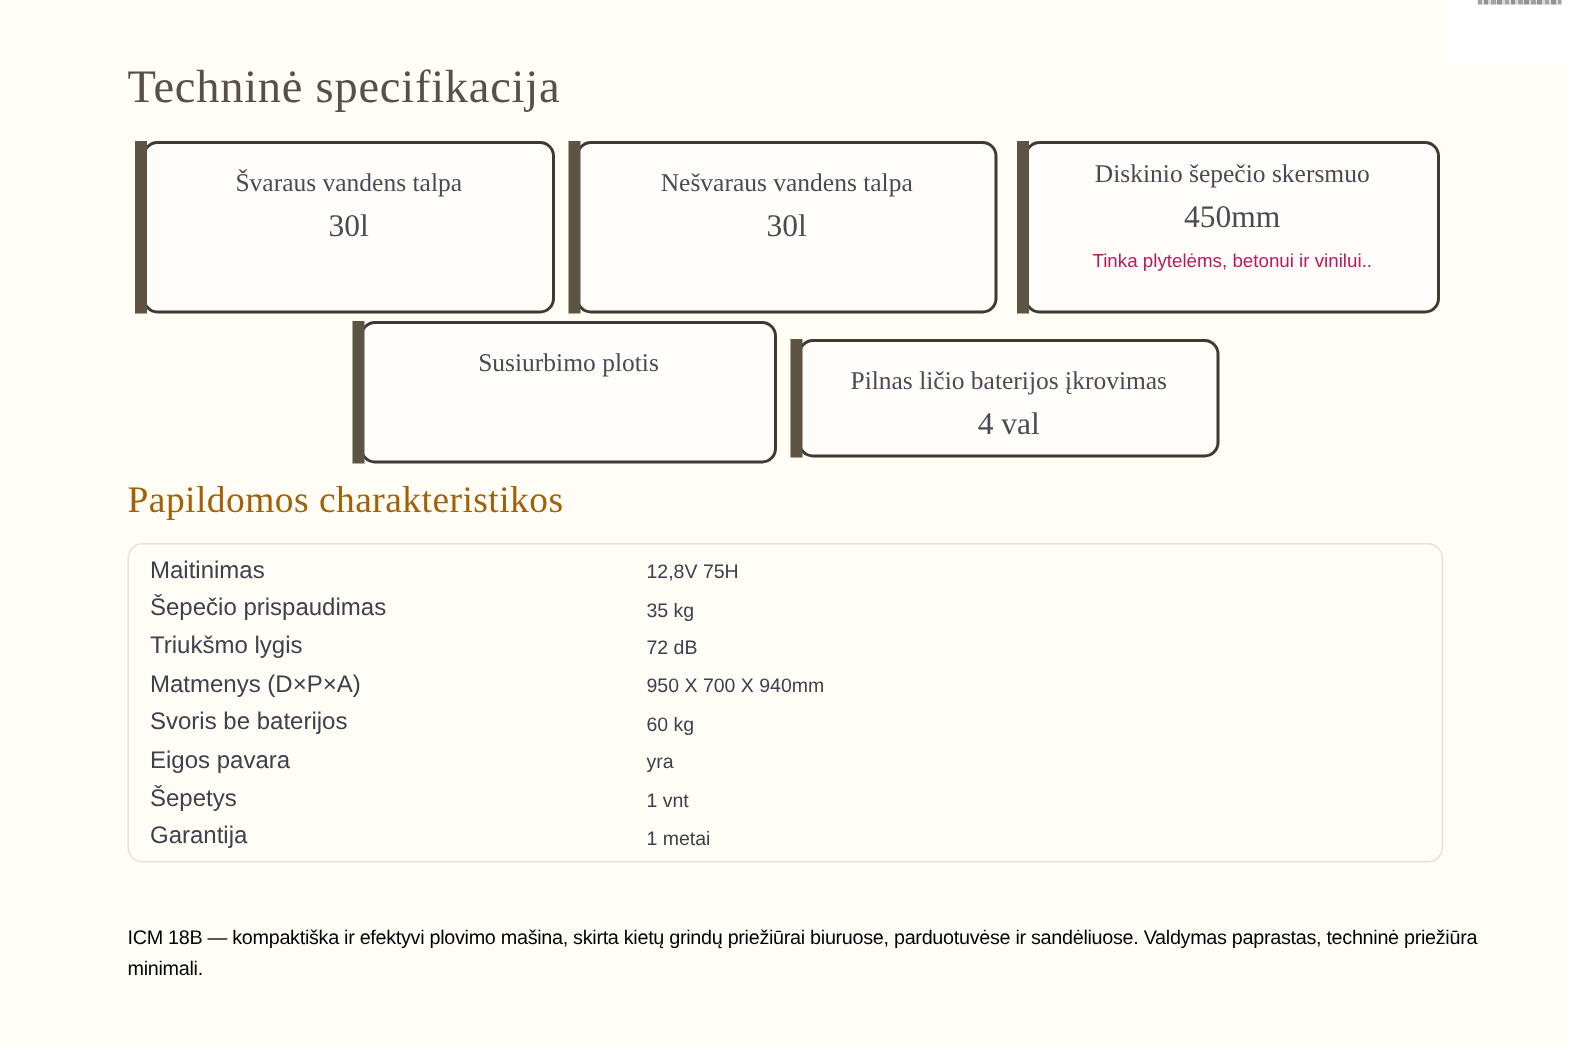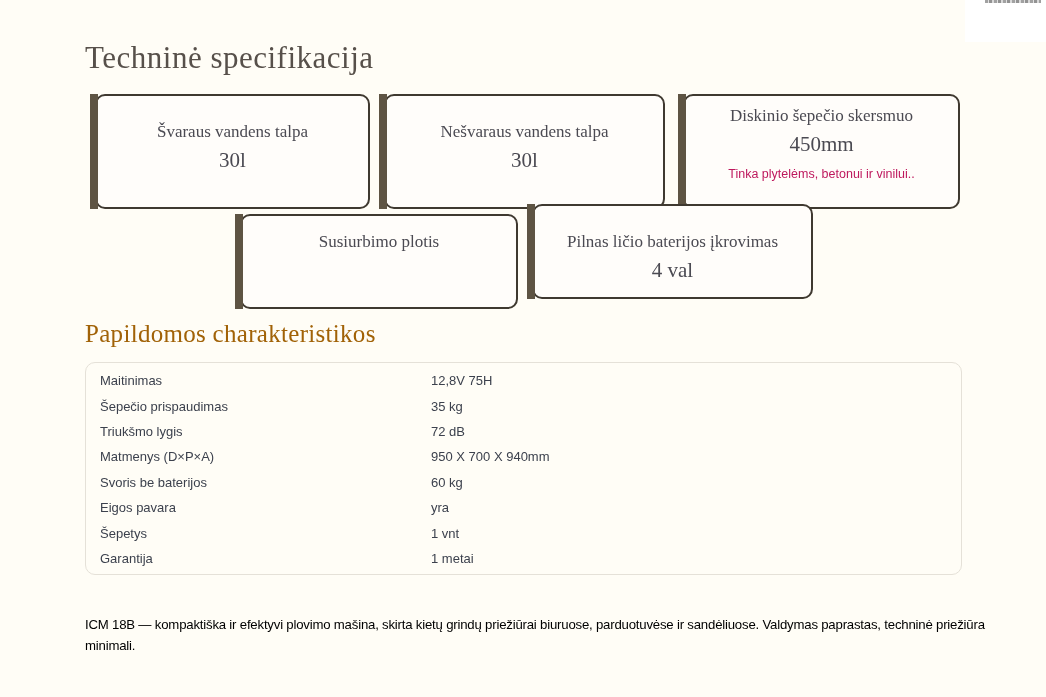--- a/index.html
+++ b/index.html
@@ -36,52 +36,52 @@
     font-weight: 400; font-size: 25px; letter-spacing: .3px;
     color: #a16207;
   }
 
   .spec-card {
     position: absolute;
     background: #fffdfa;
     border: 2px solid #3f3930;
     border-radius: 10px;
     text-align: center;
-    padding-top: 25px;
+    padding-top: 15px;
     font-family: "Liberation Serif", serif;
     color: #4b4a52;
   }
   .spec-card::before {
     content: "";
     position: absolute; left: -7px; top: -2px; bottom: -2px; width: 8px;
     background: #5e5443;
   }
   .card-title { font-size: 17px; line-height: 1.35; }
   .card-value { font-size: 21px; line-height: 1.35; margin-top: 2px; }
   .card-note {
     font-family: "Liberation Sans", sans-serif;
     font-size: 12.5px; line-height: 1.85; color: #be185d; margin-top: 5px;
   }
 
   .card-1 { left: 95px;  top: 94px;  width: 275px; height: 115px; }
   .card-2 { left: 384px; top: 94px;  width: 281px; height: 115px; }
   .card-3 { left: 683px; top: 94px;  width: 277px; height: 115px; padding-top: 9px; }
   .card-4 { left: 240px; top: 214px; width: 278px; height: 95px;  padding-top: 15px; }
-  .card-5 { left: 532px; top: 204px; width: 281px; height: 95px;  }
+  .card-5 { left: 532px; top: 226px; width: 281px; height: 79px;  }
 
   .char-table {
     position: absolute; left: 85px; top: 362px; width: 877px; height: 213px;
     border: 1px solid #e5e1d8; border-radius: 10px;
     padding: 5px 0;
   }
   .char-row {
     position: relative; height: 25.4px;
     display: flex; align-items: center;
   }
-  .char-label { position: absolute; left: 14px; font-size: 13px; color: #3c414d; }
+  .char-label { position: absolute; left: 14px; font-size: 16px; color: #3c414d; }
   .char-value { position: absolute; left: 345px; font-size: 13px; color: #3c414d; text-align: right; }
 
   p.description {
     position: absolute; left: 85px; top: 614px; width: 915px;
     font-size: 13.2px; line-height: 21px; letter-spacing: -0.2px;
     color: #000000;
   }
 </style>
 </head>
 <body>

